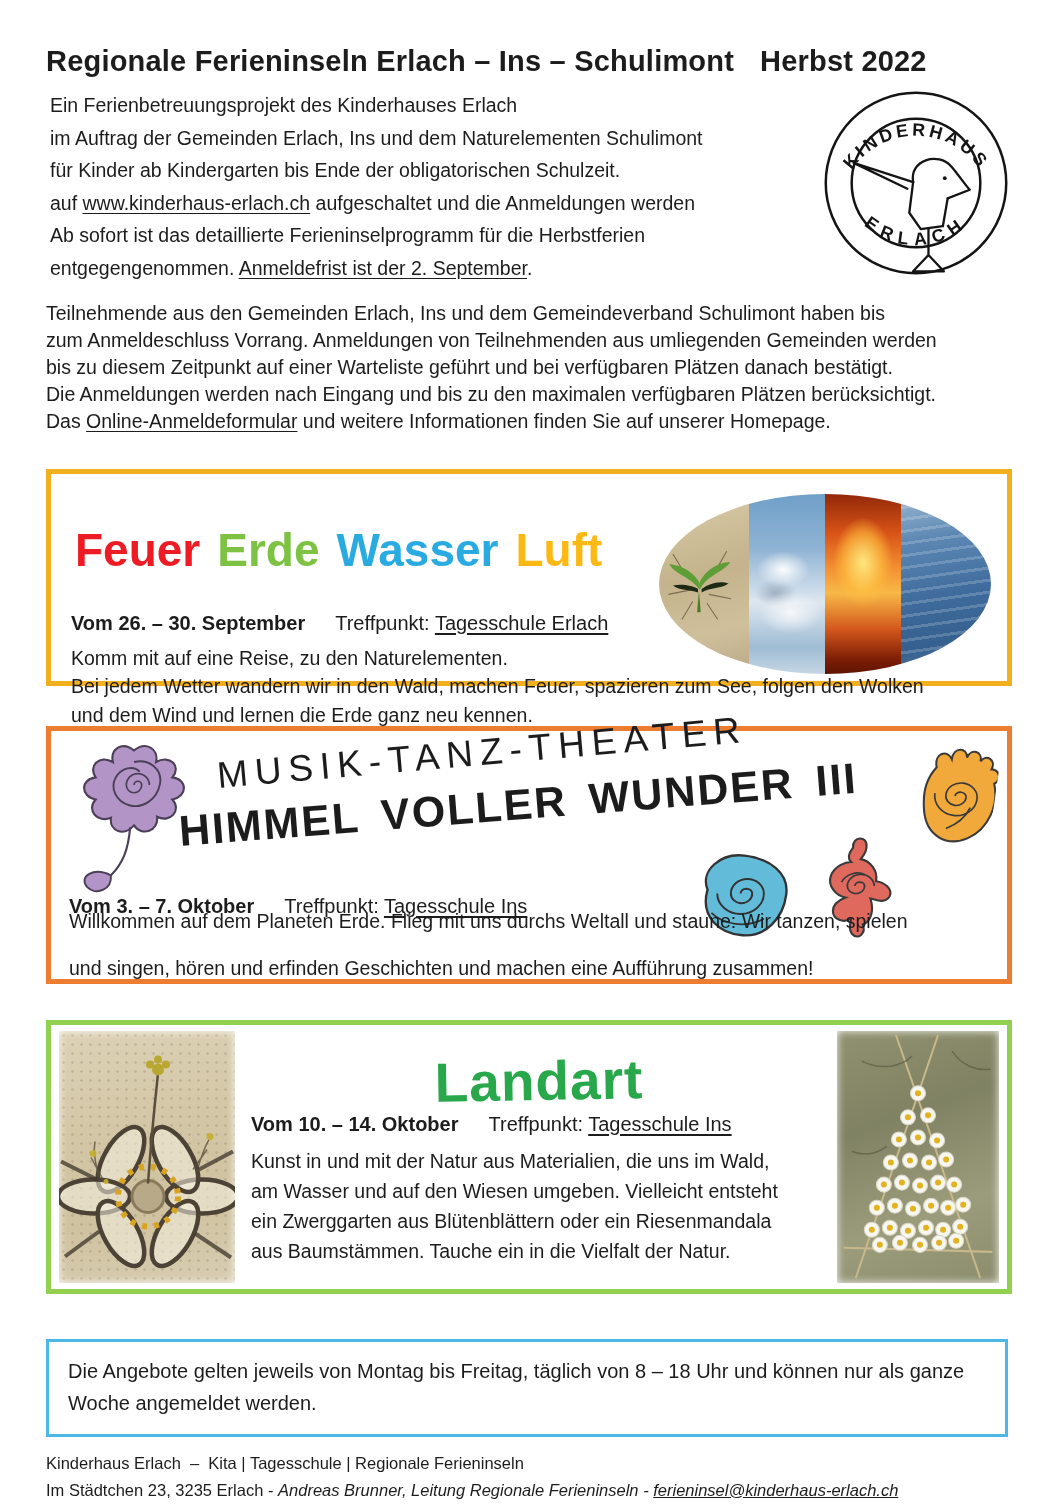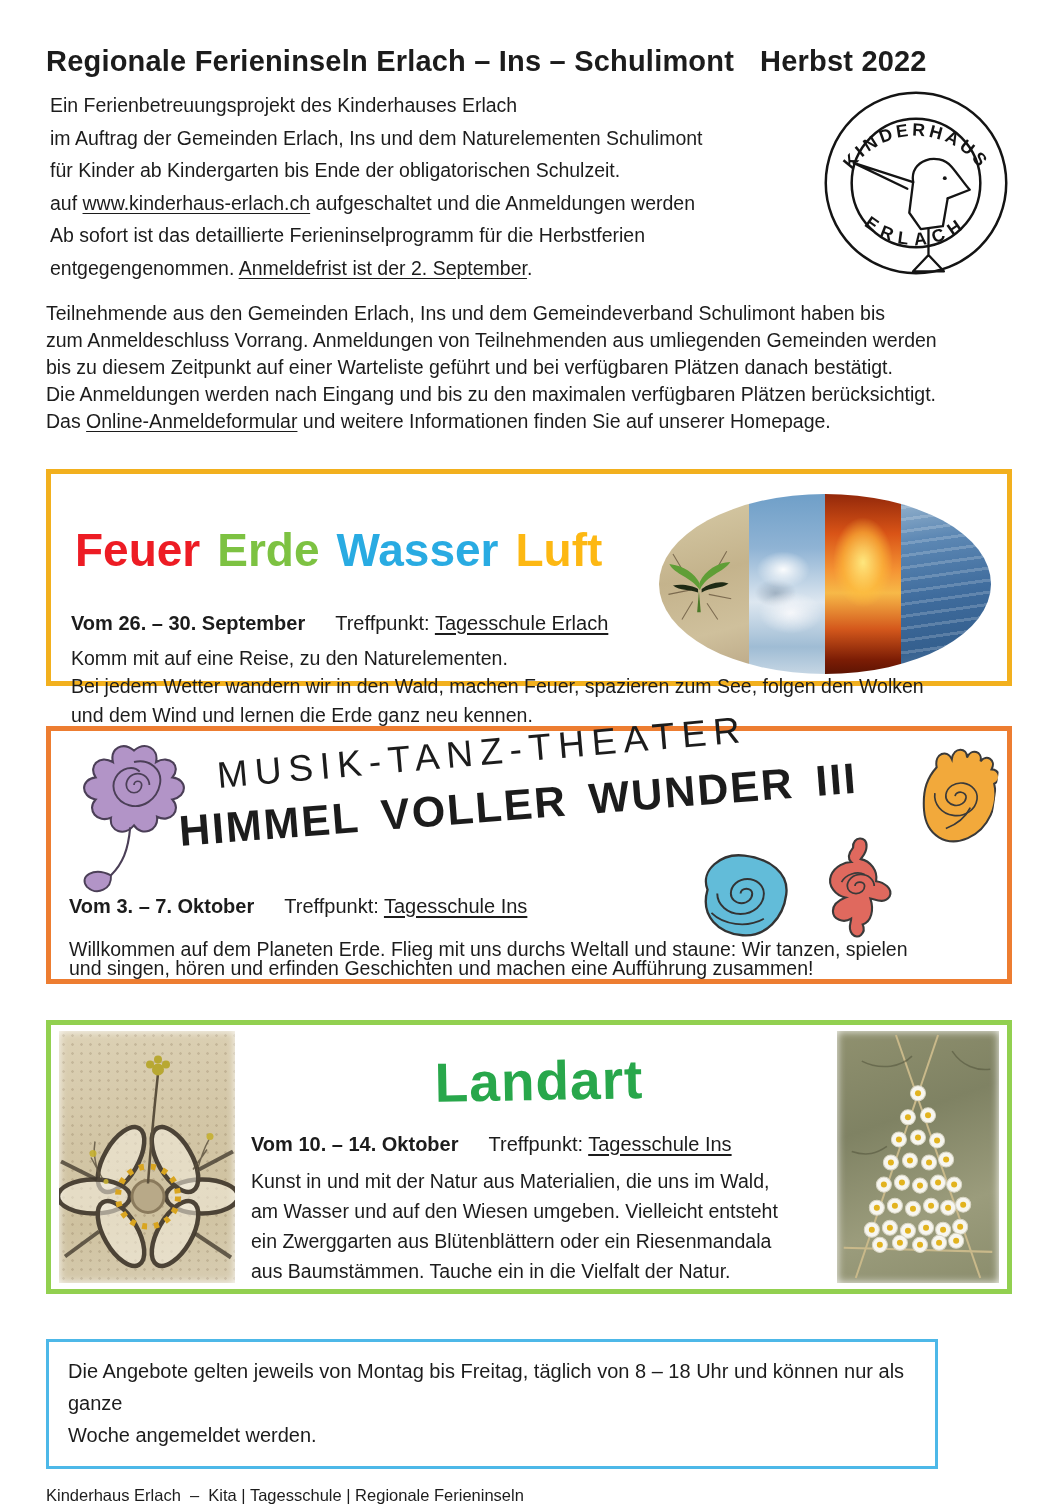--- a/index.html
+++ b/index.html
@@ -77,50 +77,50 @@
   .t-title2 {
     position:absolute; left:130px; top:76px; transform:rotate(-4.5deg); transform-origin:left bottom;
     font-size:43px; font-weight:bold; letter-spacing:2px; word-spacing:8px; white-space:nowrap;
   }
   .doodle { position:absolute; }
   .d-flower { left:14px; top:8px; width:138px; height:168px; }
   .d-foot { right:12px; top:10px; width:88px; height:108px; transform:rotate(8deg); }
   .d-red { right:104px; top:96px; width:96px; height:118px; }
   .d-blue { right:212px; top:112px; width:104px; height:102px; }
   .t-date { position:absolute; left:18px; top:162px; }
-  .t-desc1 { position:absolute; left:18px; top:204px; }
+  .t-desc1 { position:absolute; left:18px; top:176px; }
   .t-desc2 { position:absolute; left:18px; top:223px; }
 
   
   .land-img-left {
     flex:0 0 176px; margin:6px 0 6px 8px; position:relative; overflow:hidden;
     background:
       radial-gradient(rgba(120,100,70,.22) 1px, transparent 1.6px),
       linear-gradient(170deg,#ddd2b6 0%,#d3c6a6 40%,#cfc2a0 70%,#d8cdb2 100%);
     background-size:9px 9px, 100% 100%;
     box-shadow:0 0 8px rgba(255,255,255,.95) inset;
   }
   .land-content { flex:1; padding:0 10px 0 16px; }
   .landart-title {
     margin:26px 0 0; text-align:center; font-size:55px; line-height:60px;
     font-weight:bold; color:#28A74B; letter-spacing:1px; transform:rotate(-1deg);
   }
-  .land-content .dateline { margin-top:20px; }
+  .land-content .dateline { }
   .land-content .desc { line-height:30px; }
   .land-content .desc-first { margin-top:9px; }
   .land-img-right {
     flex:0 0 162px; margin:6px 8px 6px 0; position:relative; overflow:hidden;
     background:linear-gradient(160deg,#90916f 0%,#7f8263 35%,#9b9c7c 70%,#8b8d6c 100%);
     box-shadow:0 0 8px rgba(255,255,255,.95) inset;
   }
   .land-img-left svg, .land-img-right svg { position:absolute; inset:0; width:100%; height:100%; }
 
   
   .notice {
-    margin-top:45px; width:892px; border:3px solid #4DB8E8; padding:13px 19px 15px;
+    margin-top:45px; width:962px; border:3px solid #4DB8E8; padding:13px 19px 15px;
   }
   .notice p { margin:0; font-size:20px; line-height:32px; }
   .footer { margin-top:13px; }
   .footer p { margin:0; font-size:16.5px; line-height:27px; }
   .footer .seg { white-space:pre-wrap; }
   .footer .bold { font-weight:normal; }
   .footer .it { font-style:italic; }
   .footer .email { font-style:italic; text-decoration:underline; }
 </style>
 </head>

